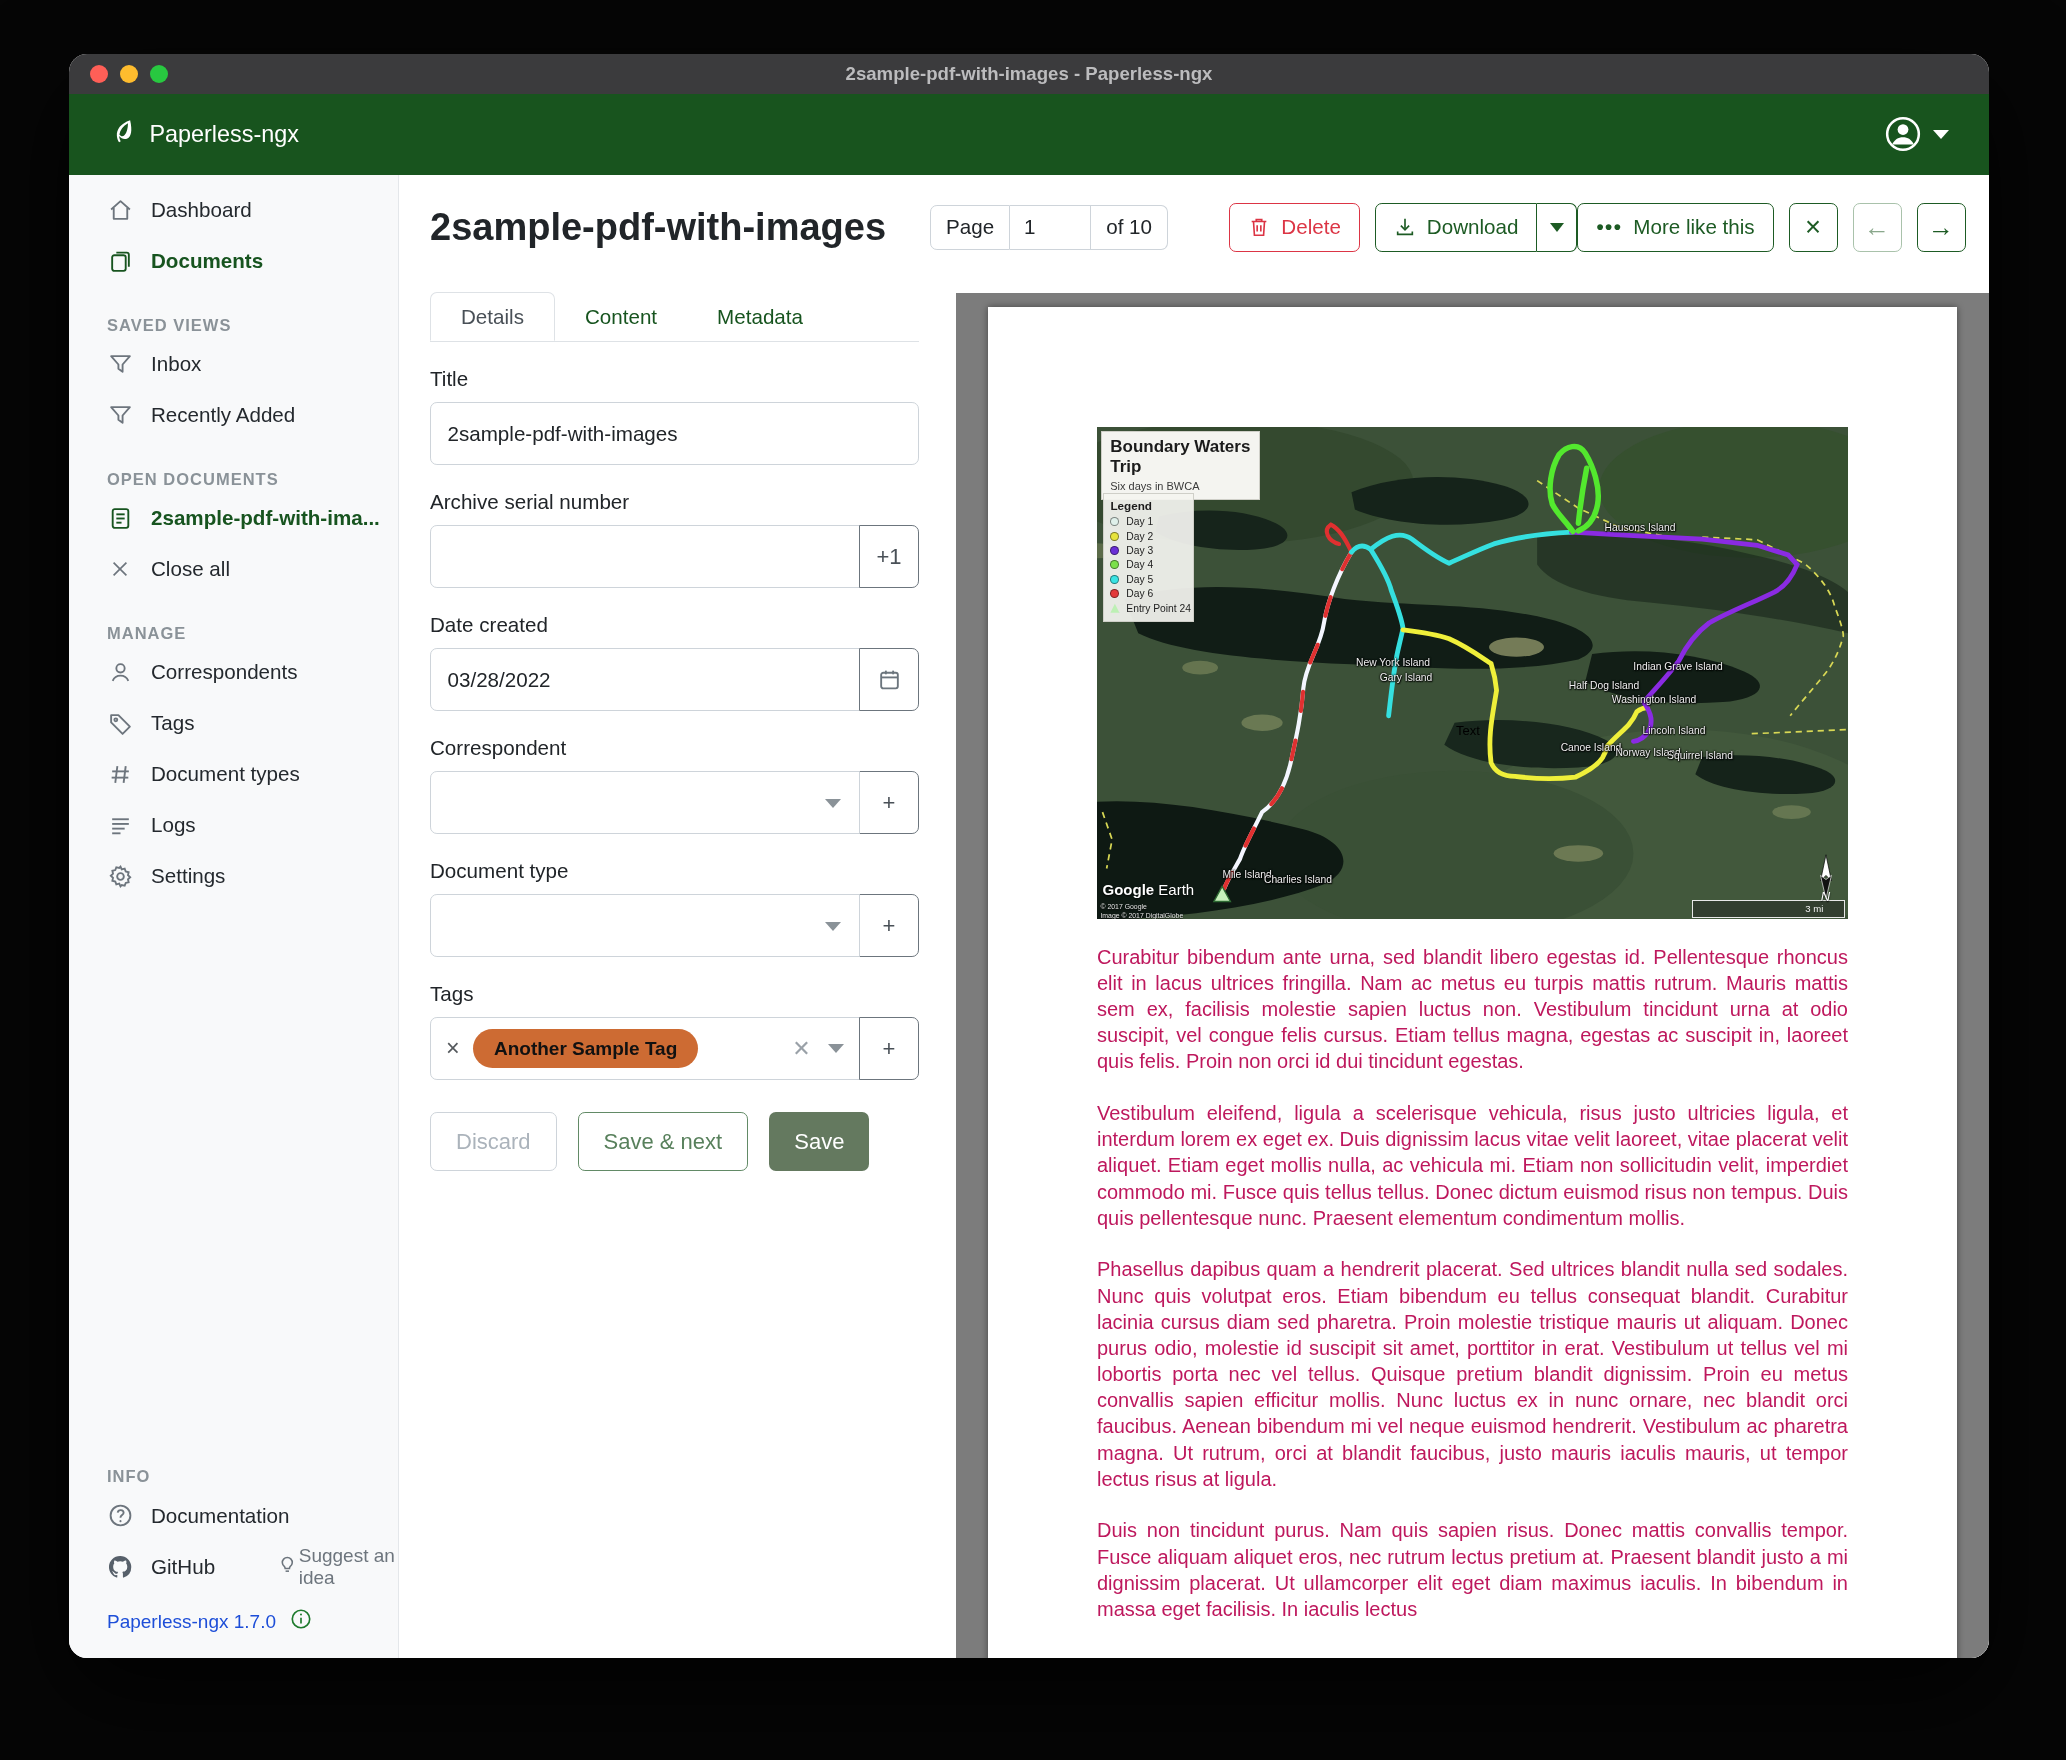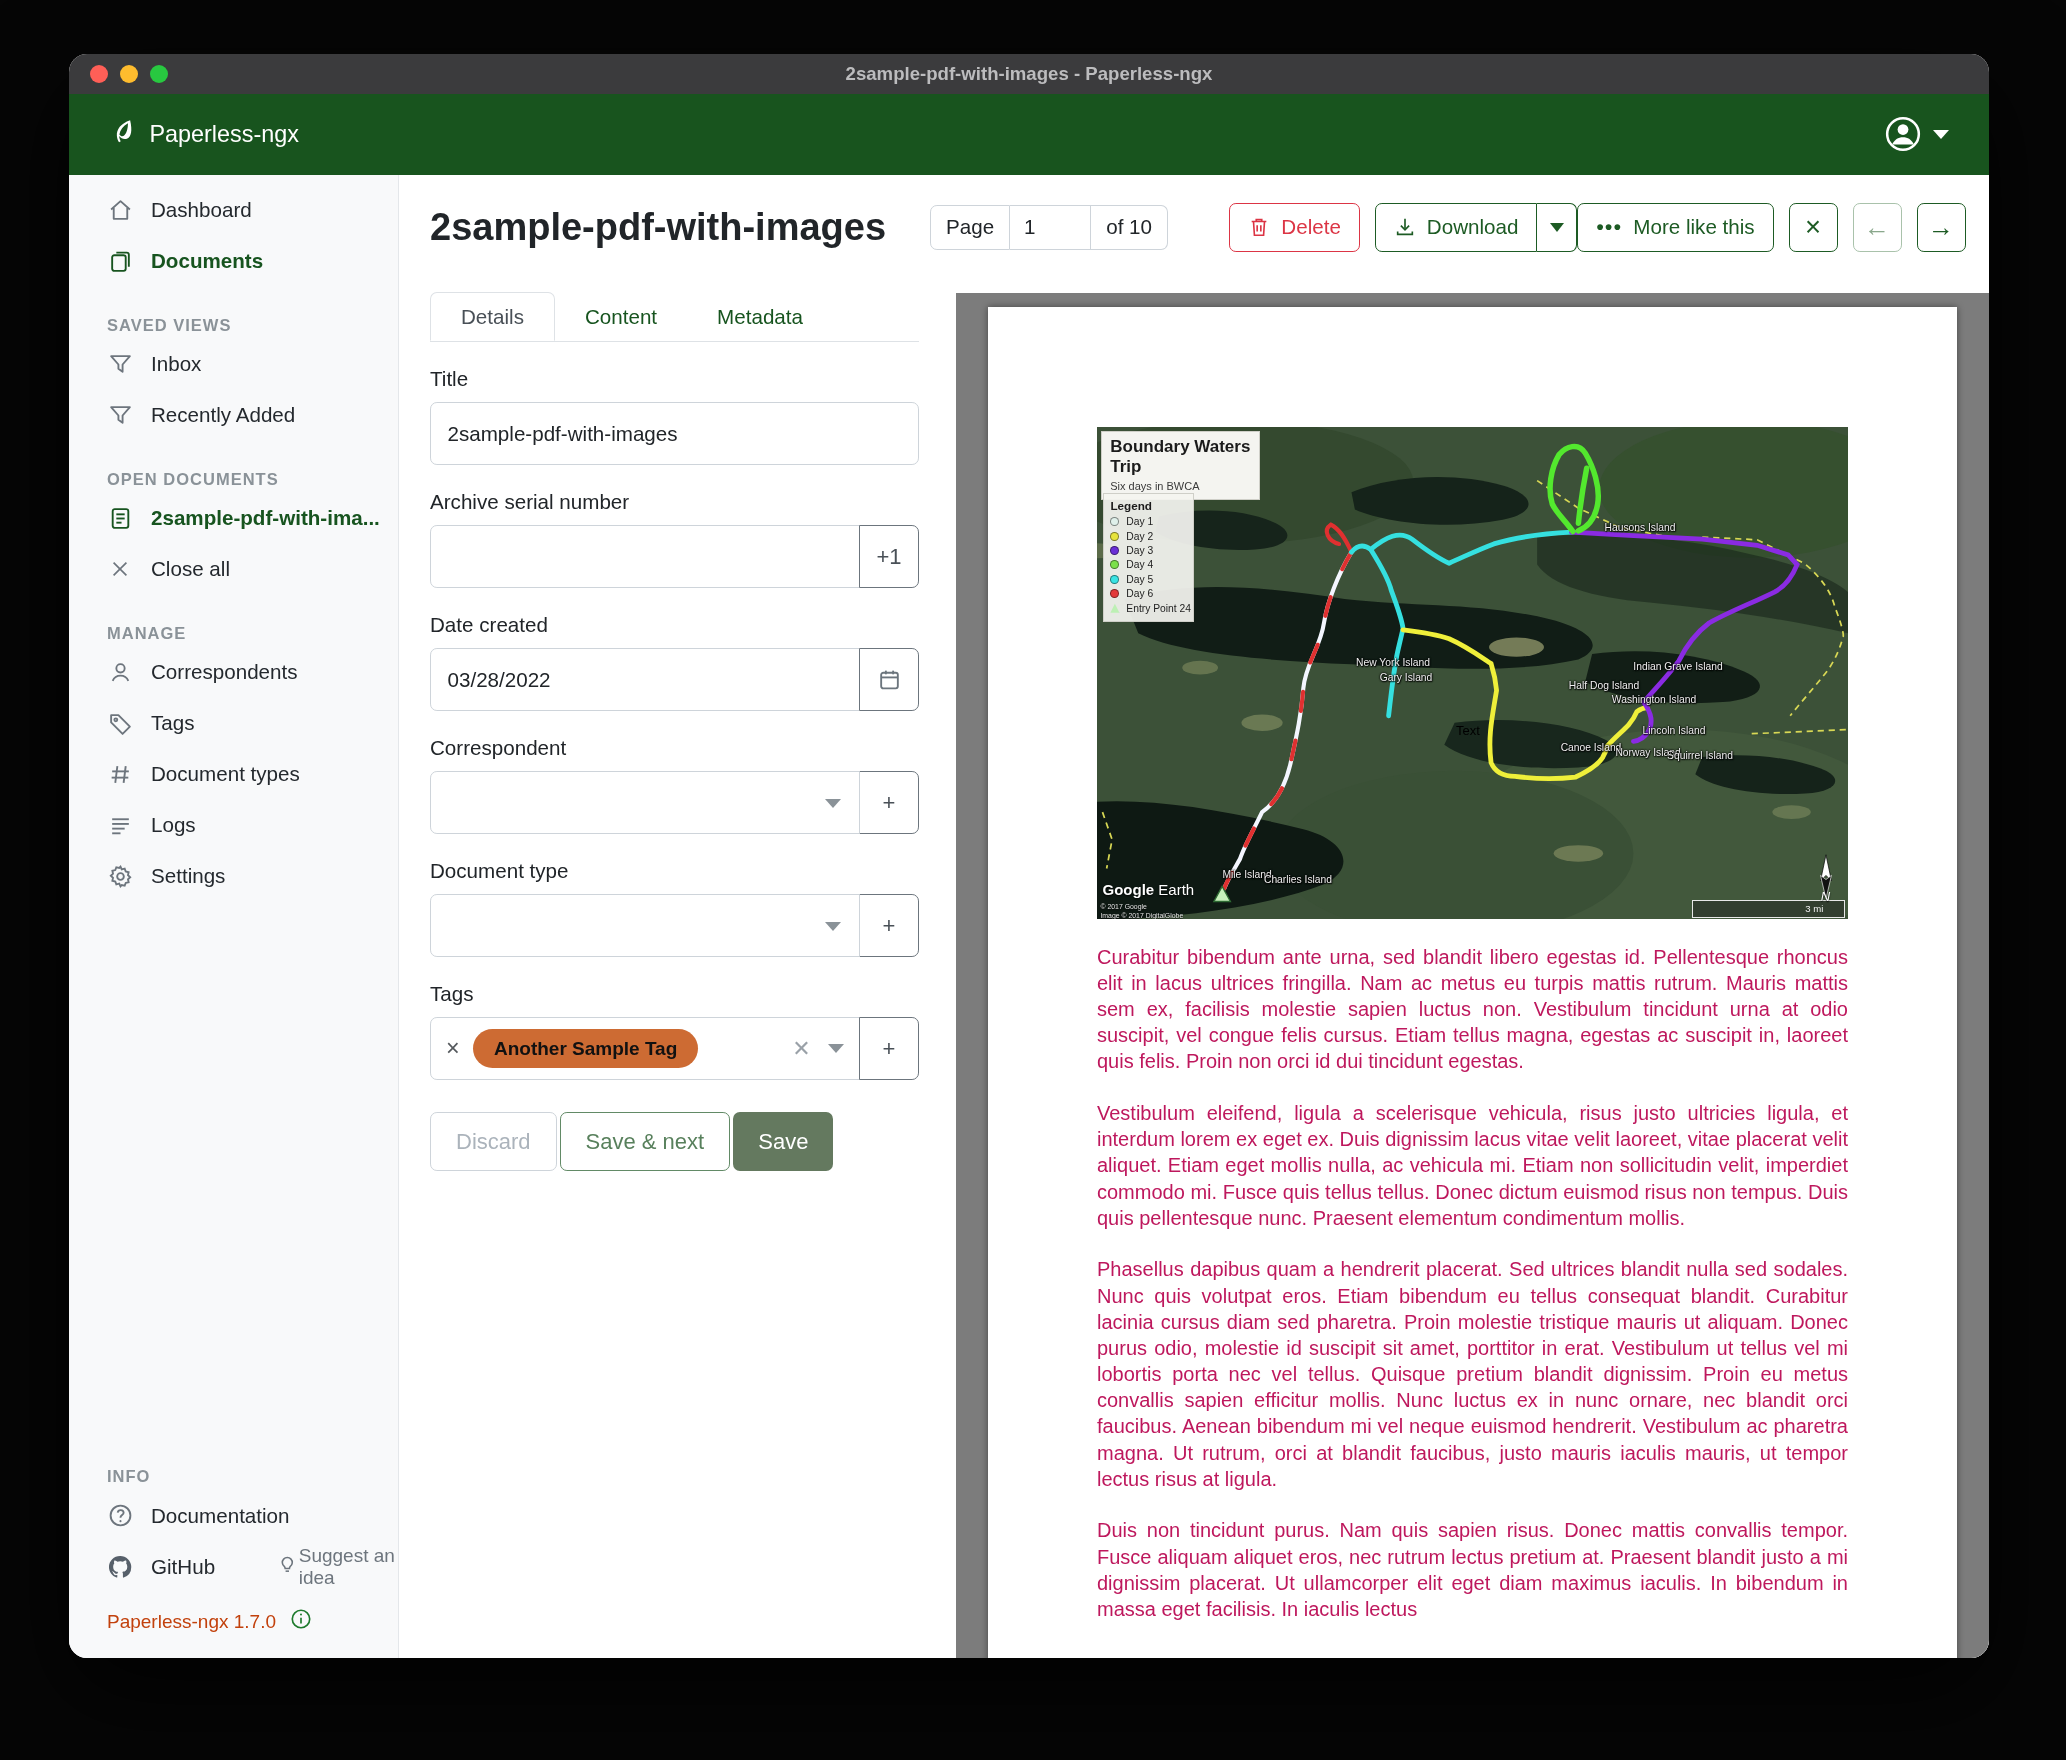--- a/index.html
+++ b/index.html
@@ -33,21 +33,21 @@
   .content { flex:1; display:flex; min-height:0; }
   .sidebar { width:330px; background:#f8f9fa; border-right:1.4px solid #e4e7ea; display:flex; flex-direction:column; padding-top:9.6px; flex:0 0 auto; }
   .nav-item { height:51px; display:flex; align-items:center; gap:18px; padding-left:38px; font-size:20.6px; color:#24292e; cursor:pointer; }
   .nav-item .ic { width:26px; display:flex; justify-content:center; color:#6d757d; flex:0 0 auto; }
   .nav-item.active { color:#17541f; font-weight:700; }
   .nav-item.active .ic { color:#17541f; }
   .side-head { margin:29px 0 4.1px 38px; font-size:16.5px; font-weight:700; letter-spacing:1px; color:#8a9298; }
   .side-spacer { flex:1; }
   .gh-row { display:flex; align-items:center; }
   .suggest { display:flex; align-items:center; gap:1px; color:#6d757d; font-size:19px; margin-left:44px; }
-  .version-row { height:59px; display:flex; align-items:center; gap:14px; padding-left:38px; font-size:19px; color:#c2410c; margin-bottom:6.9px;text-align:center; }
+  .version-row { height:59px; display:flex; align-items:center; gap:14px; padding-left:38px; font-size:19px; color:#1d4ed8; margin-bottom:6.9px;text-align:center; }
 
   .main { flex:1; position:relative; background:#fff; min-width:0; }
 
   
   .doc-header { display:flex; align-items:center; padding:27.5px 23.4px 0 31px; }
   .doc-title { font-size:38px; font-weight:600; color:#212529; margin-right:44px; white-space:nowrap; }
   .page-group { display:flex; align-items:stretch; height:45px; font-size:20.6px; color:#212529; }
   .pg-box { border:1.4px solid #ced4da; display:flex; align-items:center; padding:0 15px; background:#fff; }
   .pg-box.first { border-radius:6.9px 0 0 6.9px; }
   .pg-box.last { border-radius:0 6.9px 6.9px 0; border-left:none; }
@@ -77,21 +77,21 @@
   .append-btn { width:60px; border:1.4px solid #6c757d; border-left-width:1.4px; margin-left:-1.4px; border-radius:0 6.9px 6.9px 0;
                 background:#fff; display:flex; align-items:center; justify-content:center; font-size:22px; color:#495057; cursor:pointer; }
   .select-box { flex:1; height:63px; border:1.4px solid #ced4da; border-radius:6.9px 0 0 6.9px; background:#fff; position:relative; }
   .sel-caret { position:absolute; right:18px; top:27px; width:0; height:0; border-left:8.2px solid transparent; border-right:8.2px solid transparent; border-top:9.6px solid #8a9298; }
   .tags-box { flex:1; height:63px; border:1.4px solid #ced4da; border-radius:6.9px 0 0 6.9px; background:#fff;
               display:flex; align-items:center; padding:0 15px; gap:13.7px; }
   .tag-x { font-size:23.4px; color:#55595d; cursor:pointer; line-height:1; }
   .tag-pill { border-radius:687px; padding:8.2px 20.6px; font-size:19px; font-weight:700; color:#111; white-space:nowrap; }
   .tags-spacer { flex:1; }
   .clear-x { font-size:22px; color:#9aa1a8; cursor:pointer; }
-  .action-row { display:flex; align-items:center; margin-top:32px; gap:3px; }
+  .action-row { display:flex; align-items:center; margin-top:32px; gap:21px; }
   .a-btn { height:59px; border-radius:6.9px; font-size:22px; padding:0 25px; display:flex; align-items:center; cursor:pointer; background:#fff; }
   .a-btn.discard { border:1.4px solid #ced4da; color:#abb3bb; }
   .a-btn.savenext { border:1.4px solid #628a66; color:#58805c; }
   .a-btn.save { border:none; color:#fff; }
 
   
   .preview { position:absolute; left:557px; top:118px; right:0; bottom:0; background:#7c7c7c; overflow:hidden; }
   .page { width:969px; margin:13.7px auto 0; background:#fff; min-height:1581px; padding:120px 109px 0;
           box-shadow:0 0 6.9px rgba(0,0,0,.45); }
   .map { width:751px; height:492px; position:relative; overflow:hidden; background:#3c5138; }

